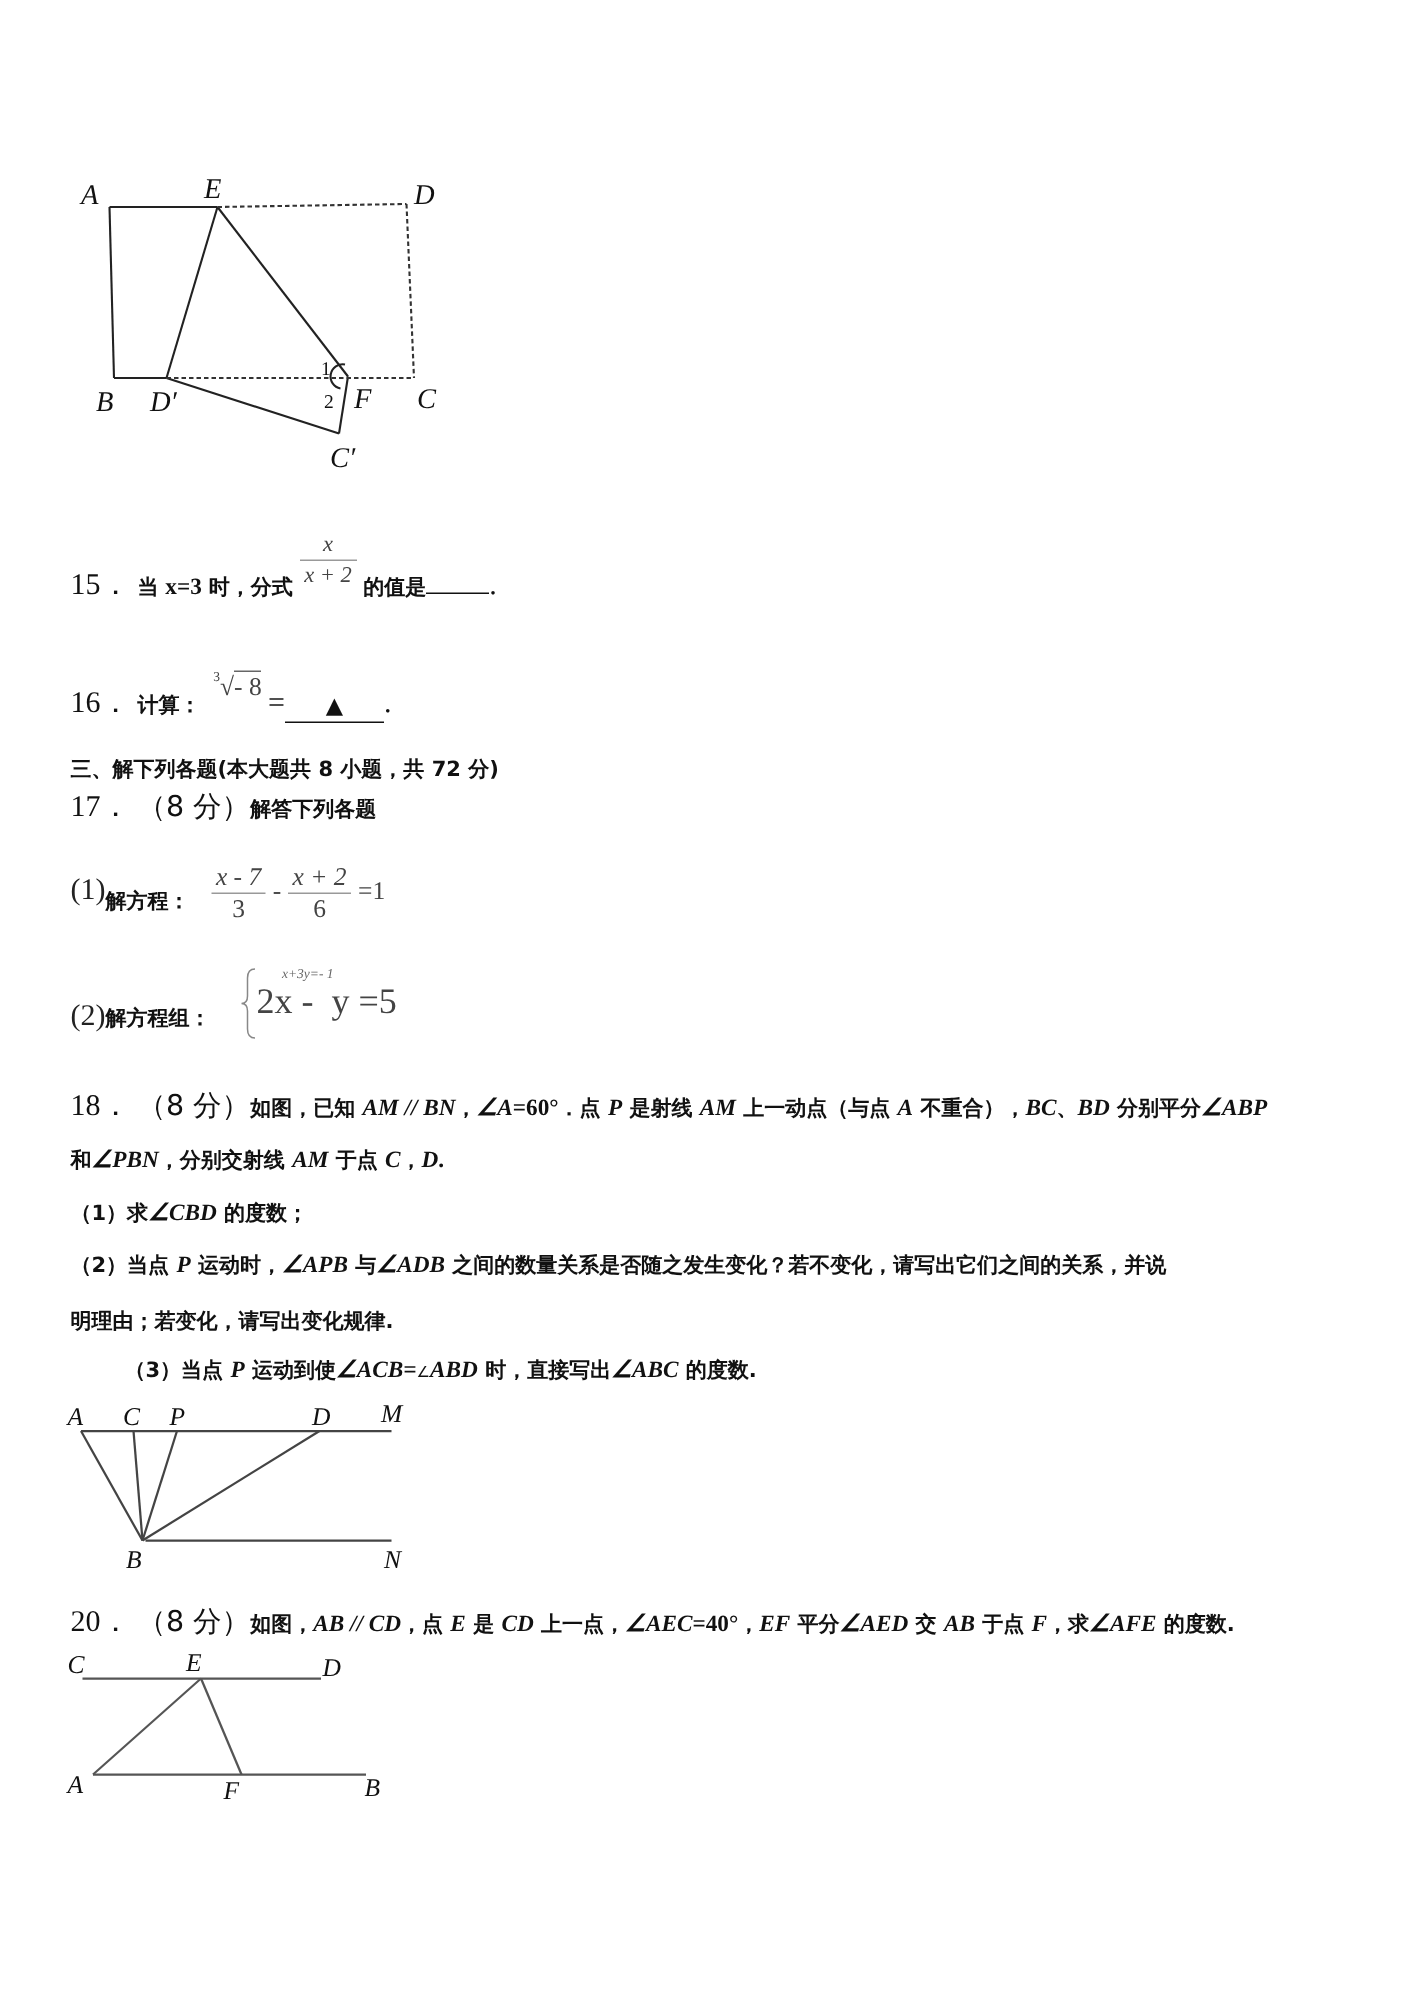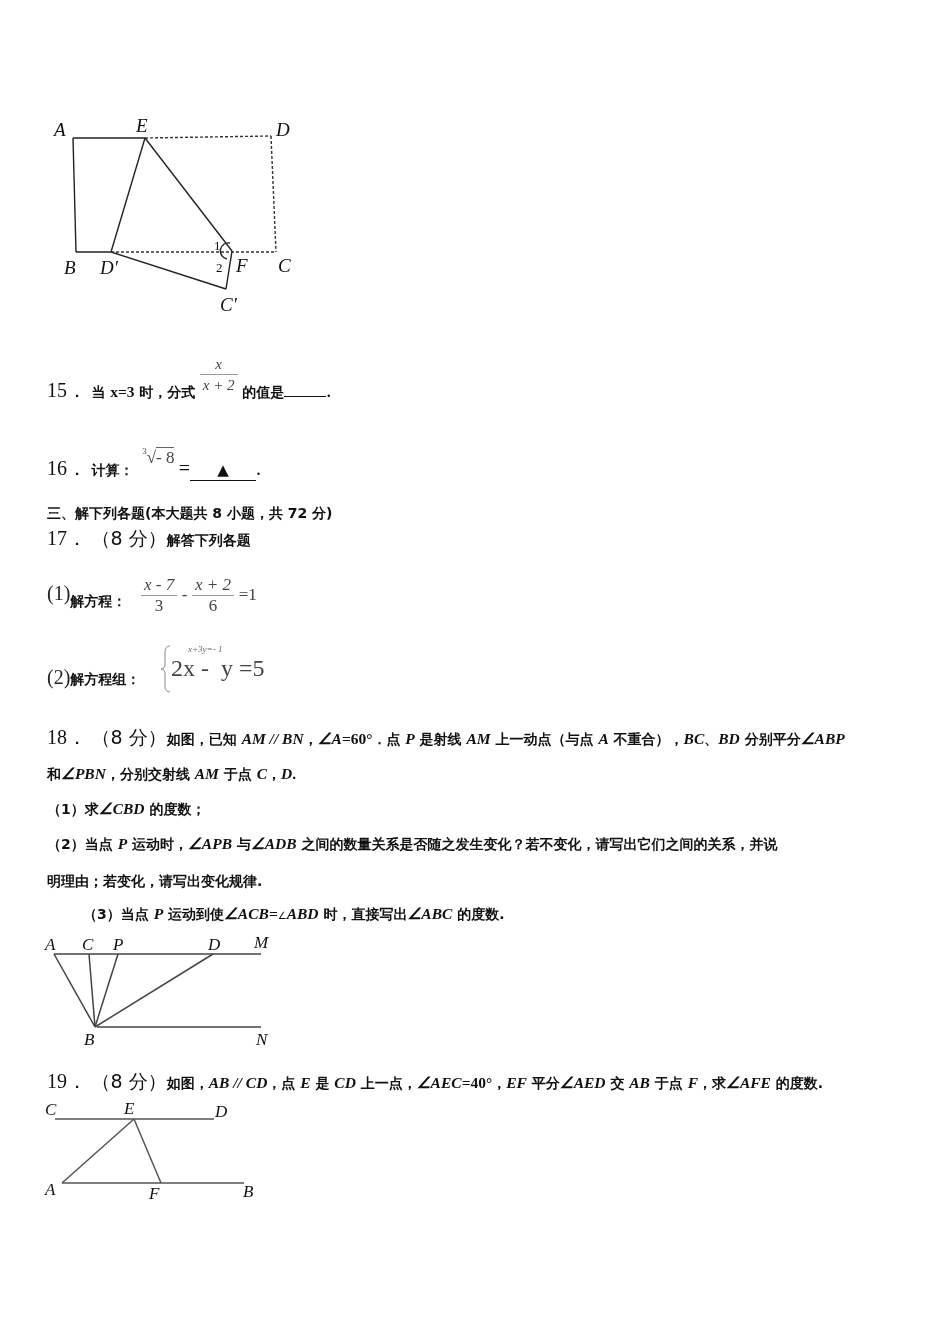--- a/index.html
+++ b/index.html
@@ -135,21 +135,21 @@
     <text x="42" y="22">C</text>
     <text x="73" y="22">P</text>
     <text x="168" y="22">D</text>
     <text x="214" y="20">M</text>
     <text x="44" y="117">B</text>
     <text x="216" y="117">N</text>
   </g>
 </svg>
 
 <div class="line" style="left:47px;top:1071px;">
-  <span class="num">19．</span>
+  <span class="num">20．</span>
   <span class="cn-light">（8 分）</span><span id="q19l1"><span class="cn">如图，</span><span class="bi">AB // CD</span><span class="cn">，点 </span><span class="bi">E</span><span class="cn"> 是 </span><span class="bi">CD</span><span class="cn"> 上一点，</span><span class="bi">∠AEC</span><span class="b">=40°</span><span class="cn">，</span><span class="bi">EF</span><span class="cn"> 平分</span><span class="bi">∠AED</span><span class="cn"> 交 </span><span class="bi">AB</span><span class="cn"> 于点 </span><span class="bi">F</span><span class="cn">，求</span><span class="bi">∠AFE</span><span class="cn"> 的度数.</span></span>
 </div>
 
 <svg class="abs" style="left:40px;top:1095px;" width="240" height="115" viewBox="0 0 240 115">
   <g stroke="#555" stroke-width="1.5" fill="none">
     <line x1="15" y1="24" x2="174" y2="24"></line>
     <line x1="22" y1="88" x2="204" y2="88"></line>
     <line x1="94" y1="24" x2="22" y2="88"></line>
     <line x1="94" y1="24" x2="121" y2="88"></line>
   </g>

